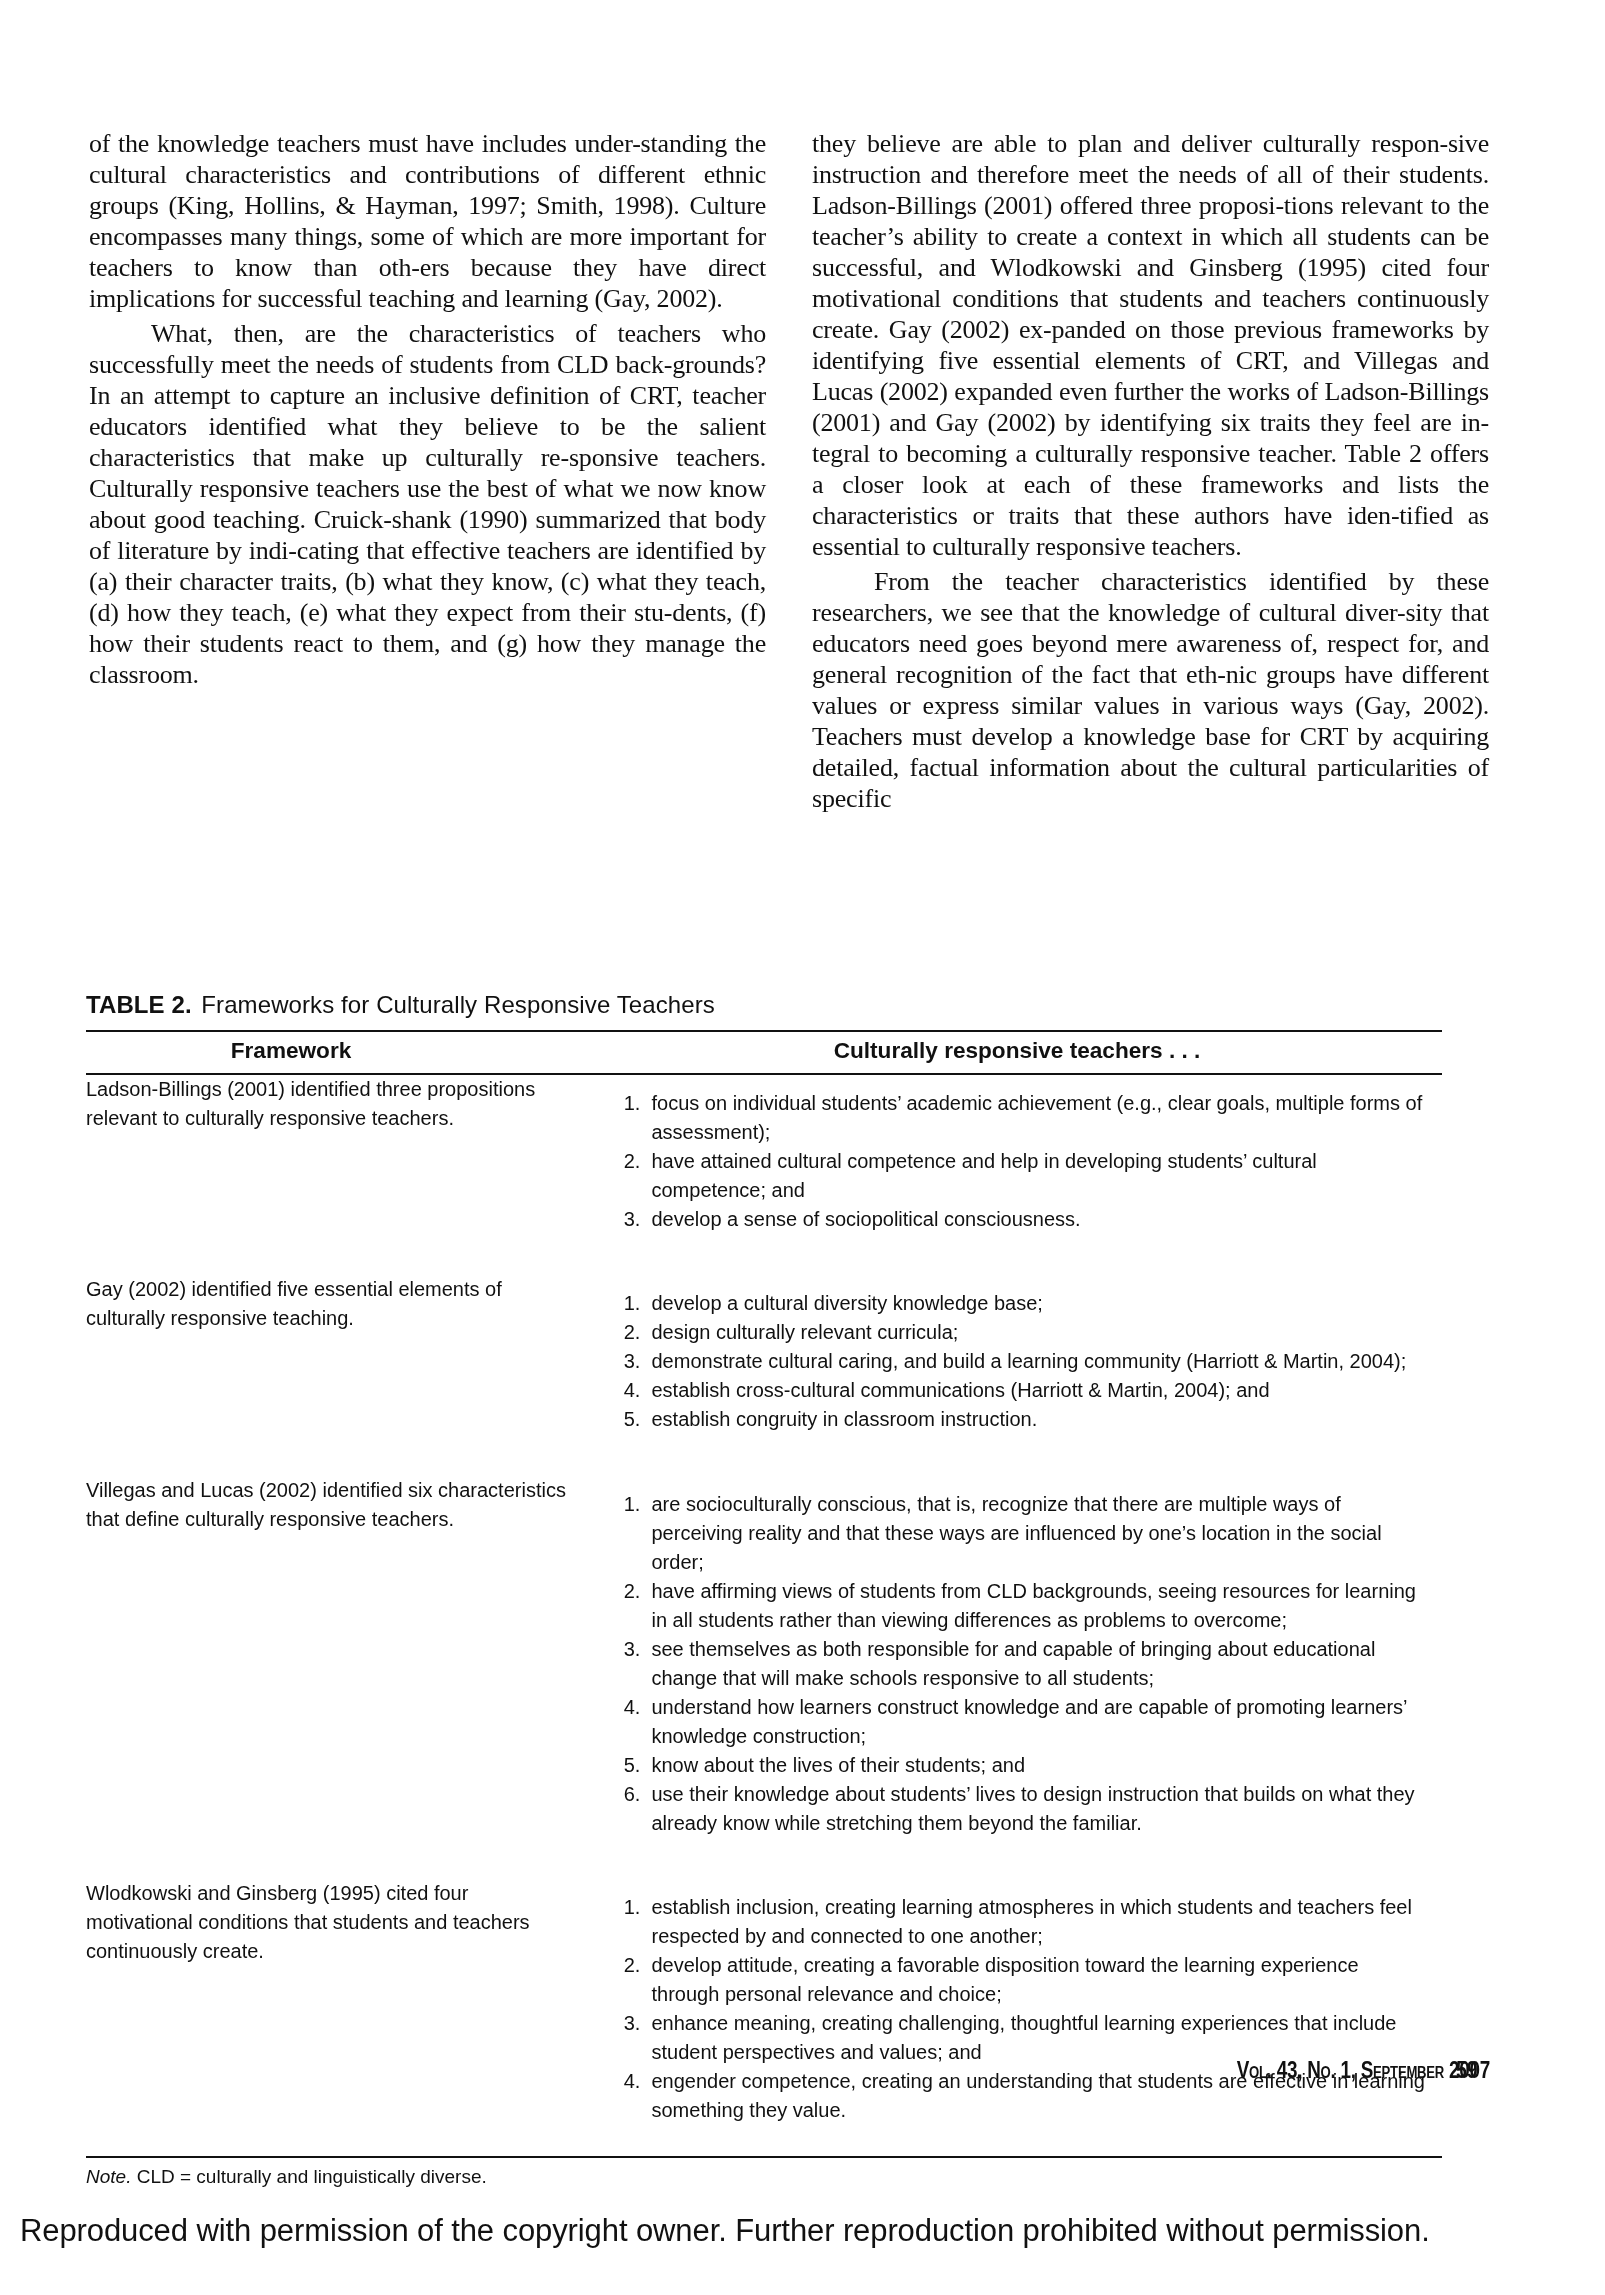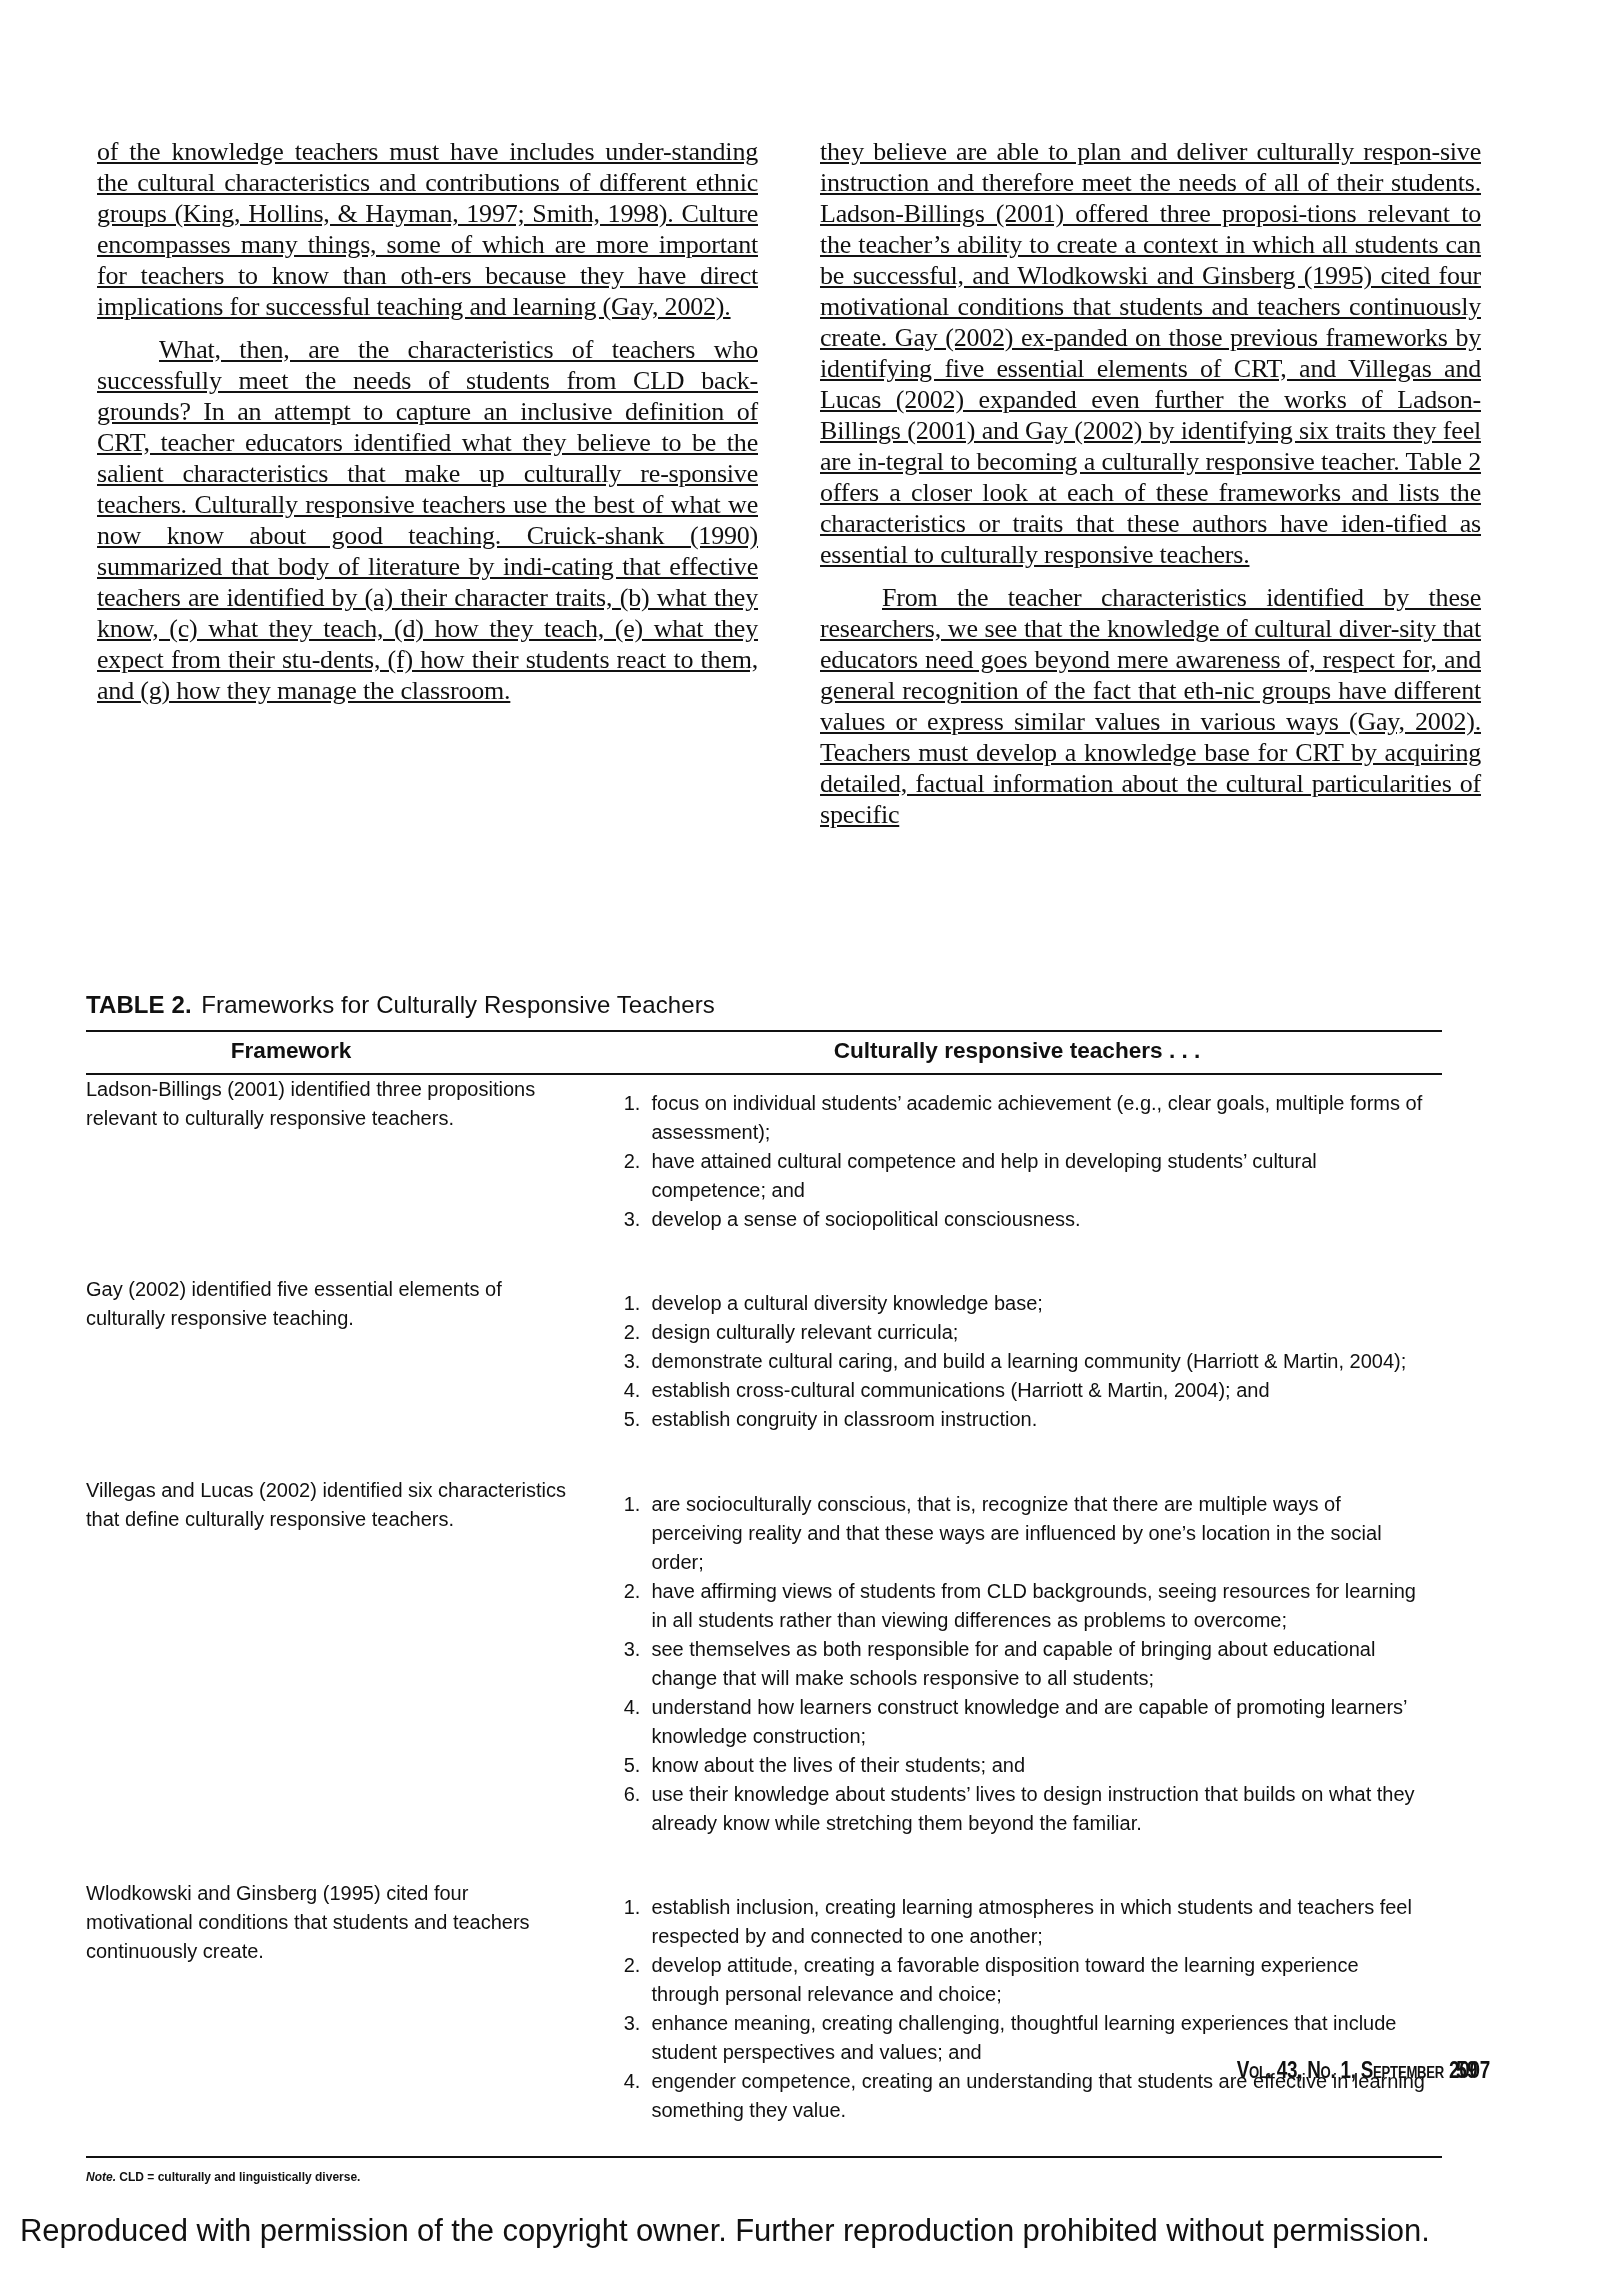--- a/index.html
+++ b/index.html
@@ -5,21 +5,21 @@
   html, body { margin: 0; padding: 0; background: #ffffff; }
   body { width: 1606px; height: 2295px; position: relative; overflow: hidden; color: #111; }
   .col {
     position: absolute; top: 124px; width: 685px;
     font-family: "Liberation Serif", "DejaVu Serif", serif;
     font-size: 26px; line-height: 31px; text-align: justify;
     hyphens: manual; letter-spacing: -0.2px;
   }
   .col-left { left: 85px; }
   .col-right { left: 808px; }
-  .col p { margin: 12px; text-indent: 62px; text-decoration: underline; }
+  .col p { margin: 4px; text-indent: 62px; }
   .col p.noindent { text-indent: 0; }
 
   .table-wrap {
     position: absolute; left: 86px; top: 990px; width: 1356px;
     font-family: "Liberation Sans", "DejaVu Sans", sans-serif; color: #111;
   }
   .table-title { font-size: 24px; line-height: 30px; margin: 0 0 9.6px 0; letter-spacing: 0.1px; }
   .table-title .label { font-weight: bold; margin-right: 9.6px; }
   table { border-collapse: collapse; width: 100%; }
   thead th {
@@ -31,21 +31,21 @@
   tbody td {
     vertical-align: top; font-size: 20px; line-height: 29px;
     padding: 9.6px 0 18px 0;
   }
   tbody tr:first-child td { padding-top: 0; }
   td.fw { width: 410px; padding-right: 13.7px; }
   td.ct { padding-left: 0; }
   ol.traits { margin: 14px; padding: 0 0 0 40px; }
   ol.traits li { padding-left: 5.5px; }
   tbody tr:last-child td { border-bottom: 2.7px solid #111; padding-bottom: 16.4px; }
-  .note { font-size: 12px; margin-top: 9.6px; line-height: 20.5px; font-weight: bold; }
+  .note { font-size: 19px; margin-top: 9.6px; line-height: 20.5px; }
   .note em { font-style: italic; }
 
   .footer-journal {
     position: absolute; left: 1128px; top: 2057px; width: 362px; text-align: right;
     font-family: "Liberation Sans", "DejaVu Sans", sans-serif; font-weight: bold;
     font-size: 23px; letter-spacing: -0.3px; transform: scaleX(0.82); transform-origin: right center;
   }
   .page-num {
     position: absolute; left: 1456px; top: 2057px;
     font-family: "Liberation Sans", "DejaVu Sans", sans-serif; font-weight: bold;

